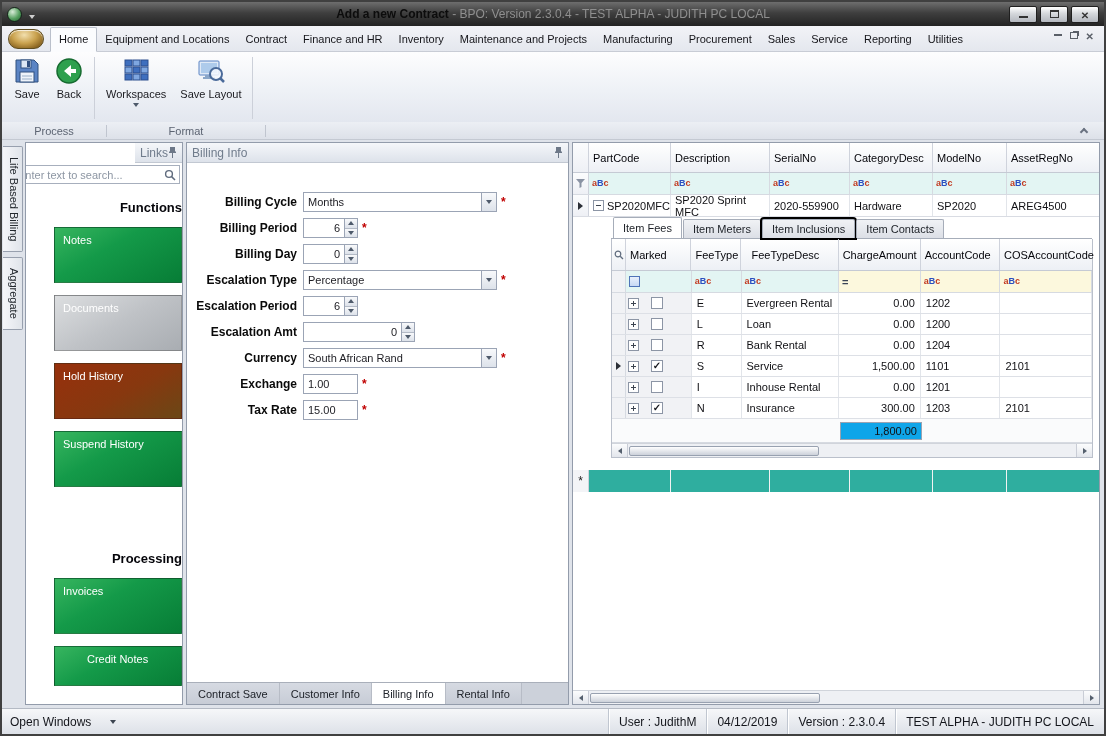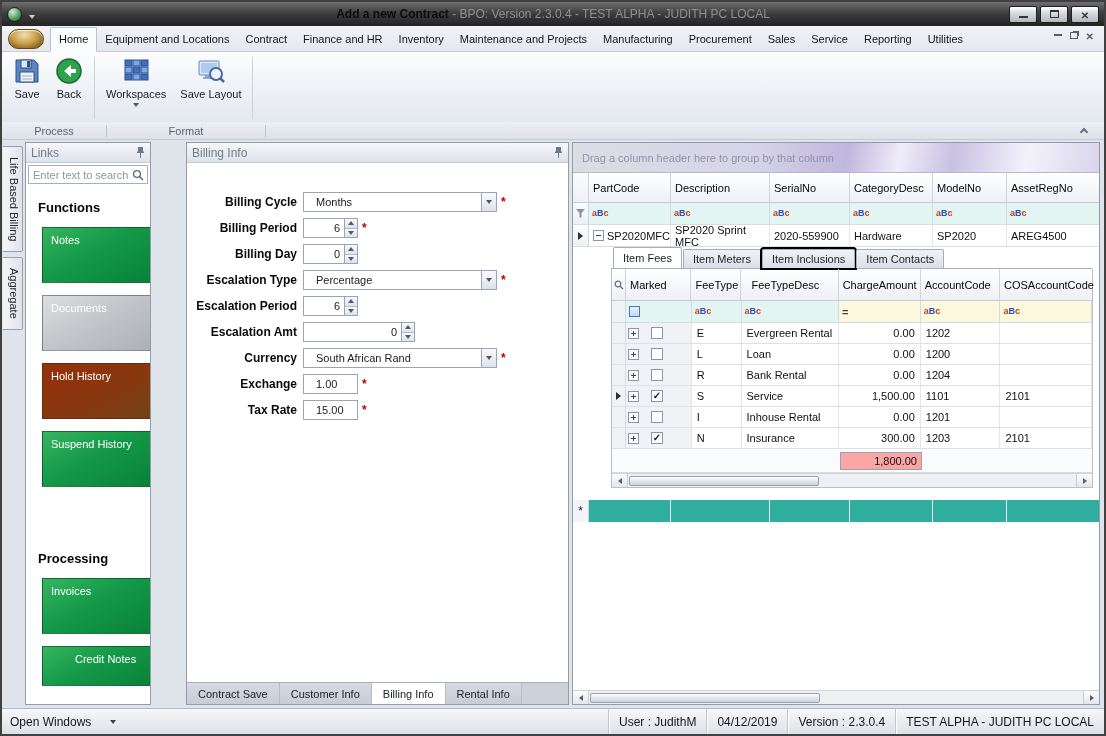--- a/index.html
+++ b/index.html
@@ -40,21 +40,21 @@
 .glabel.format{width:158px;}
 .gsep{width:1px;height:12px;background:#c0c5cf;}
 .collapse-btn{margin-left:auto;margin-right:12px;width:16px;height:14px;display:flex;align-items:center;justify-content:center;}
 .chev-up{width:6px;height:6px;border-left:2px solid #6a7280;border-top:2px solid #6a7280;transform:rotate(45deg);margin-top:3px;}
 
 
 .main{flex:1;position:relative;background:#dfe3ea;overflow:hidden;}
 .side-strip{position:absolute;left:1px;top:6px;width:20px;display:flex;flex-direction:column;gap:5px;}
 .side-tab{writing-mode:vertical-rl;font-size:11px;color:#23282e;background:linear-gradient(90deg,#f5f6f9,#e0e4ea);border:1px solid #98a0ae;border-left:none;padding:10px 2px;border-radius:0 2px 2px 0;}
 .panel{position:absolute;top:2px;bottom:3px;border:1px solid #939cab;background:#fff;display:flex;flex-direction:column;overflow:hidden;}
-.links-panel{left:23px;width:126px;}
+.links-panel{left:23px;width:158px;align-items:flex-end;}
 .billing-panel{left:184px;width:383px;}
 .grid-panel{left:570px;right:4px;}
 .panel-header{height:20px;flex:0 0 auto;background:linear-gradient(#f5f7fa,#dde2ea);border-bottom:1px solid #c2c8d2;display:flex;align-items:center;padding:0 5px;font-size:12px;color:#707c8c;}
 .pin-icon{margin-left:auto;display:flex;}
 
 
 .search-box{margin:2px;height:19px;flex:0 0 auto;border:1px solid #a7afbd;display:flex;align-items:center;background:#fff;}
 .search-box input{flex:1;min-width:0;border:0;outline:0;font-size:11px;padding:0 4px;color:#333;font-family:inherit;background:transparent;}
 .search-box input::placeholder{color:#8d96a3;}
 .mag{flex:0 0 auto;margin-right:3px;display:flex;}
@@ -64,21 +64,21 @@
 .lbtn.green{background:linear-gradient(150deg,#37b55f 0%,#149a49 40%,#077d36 100%);}
 .lbtn.gray{background:linear-gradient(150deg,#dcdee0 0%,#bfc2c6 50%,#a9adb2 100%);}
 .lbtn.brown{background:linear-gradient(150deg,#97300c 0%,#87380f 55%,#6b4716 100%);}
 .lbtn.short{height:40px;padding-left:32px;}
 
 
 .billing-body{flex:1;padding-top:26px;overflow:hidden;}
 .frow{height:26px;display:flex;align-items:center;padding-left:2px;}
 .flabel{width:108px;text-align:right;font-size:12px;font-weight:bold;color:#0a0a0a;margin-right:6px;flex:0 0 auto;}
 .ctl{height:20px;border:1px solid #9ba4b5;background:#fff;display:flex;align-items:stretch;font-size:11px;color:#1c1c22;}
-.ctl .txt{display:flex;align-items:center;padding:0 4px;flex:1;margin-left:8px;}
+.ctl .txt{display:flex;align-items:center;padding:0 4px;flex:1;}
 .sel{width:194px;}
 .dbtn{width:15px;border-left:1px solid #9ba4b5;background:linear-gradient(#f8f9fb,#dde2ea);display:flex;align-items:center;justify-content:center;}
 .arr-dn-sm{width:0;height:0;border-left:3px solid transparent;border-right:3px solid transparent;border-top:4px solid #4e5a6b;}
 .spin{width:55px;}
 .spin.wide{width:112px;}
 .spin .txt{justify-content:flex-end;}
 .spbtns{width:13px;border-left:1px solid #9ba4b5;display:flex;flex-direction:column;}
 .spbtns span{flex:1;background:linear-gradient(#f8f9fb,#dde2ea);display:flex;align-items:center;justify-content:center;}
 .spbtns span:first-child{border-bottom:1px solid #b3bac6;}
 .arr-up-xs{width:0;height:0;border-left:3px solid transparent;border-right:3px solid transparent;border-bottom:4px solid #4e5a6b;}
@@ -131,21 +131,21 @@
 .op{font-weight:bold;}
 .cbx-filter{width:11px;height:11px;border:1px solid #4f74b8;background:linear-gradient(#e8f0fc,#c7d9f4);display:inline-block;}
 .drow{height:21px;display:flex;border-bottom:1px solid #dde0e6;font-size:11px;color:#101014;}
 .dd{display:flex;align-items:center;padding:0 5px;border-right:1px solid #e2e5ea;background:#fff;}
 .drow .dc-ind{background:#f1f2f5;border-right:1px solid #d6dae1;}
 .drow .dc-marked{background:#f1f2f5;gap:12px;padding-left:2px;}
 .dd.dc-ca{justify-content:flex-end;}
 .rowptr{display:none;}
 .rowptr.checked{display:block;width:0;height:0;border-top:4px solid transparent;border-bottom:4px solid transparent;border-left:5px solid #2b2f36;}
 .dfooter{height:24px;display:flex;align-items:center;background:#fafbfc;border-bottom:1px solid #d6dae1;}
-.sumbox{margin-left:228px;width:82px;height:18px;border:1px solid #9aa3b2;background:#fca5a5;display:flex;align-items:center;justify-content:flex-end;padding:0 4px;font-size:11px;color:#101014;}
+.sumbox{margin-left:228px;width:82px;height:18px;border:1px solid #9aa3b2;background:#0ea5e9;display:flex;align-items:center;justify-content:flex-end;padding:0 4px;font-size:11px;color:#101014;}
 .hscroll{height:14px;display:flex;align-items:center;background:#eef0f4;border-top:1px solid #d0d4db;}
 .hsb{width:16px;height:13px;display:flex;align-items:center;justify-content:center;background:linear-gradient(#fbfcfd,#e3e6ec);border-right:1px solid #c9cdd6;flex:0 0 auto;}
 .hsb.right{margin-left:auto;border-right:none;border-left:1px solid #c9cdd6;}
 .hthumb{height:10px;background:linear-gradient(#fefefe,#ccd1da);border:1px solid #98a1b0;border-radius:2px;margin:0 1px;flex:0 0 auto;}
 .arr-l{width:0;height:0;border-top:3px solid transparent;border-bottom:3px solid transparent;border-right:4px solid #55606e;}
 .arr-r{width:0;height:0;border-top:3px solid transparent;border-bottom:3px solid transparent;border-left:4px solid #55606e;}
 .newrow{height:22px;display:flex;margin-top:12px;flex:0 0 auto;}
 .newrow .ind{font-size:12px;color:#222;background:#f3f4f7;}
 .ncell{background:#2fae9f;border-right:1px solid #f2f2f2;}
 .gfill{flex:1;background:#fff;}
@@ -423,23 +423,20 @@
       </div>
       <div class="billing-tabs">
         <span class="btab">Contract Save</span>
         <span class="btab">Customer Info</span>
         <span class="btab active">Billing Info</span>
         <span class="btab">Rental Info</span>
       </div>
     </div>
 
     <div class="panel grid-panel">
-      <div class="groupbar">
-        <span>Drag a column header here to group by that column</span>
-      </div>
 
       <div class="ghead">
         <div class="ind"></div>
         <div class="hcell gc0">PartCode</div>
         <div class="hcell gc1">Description</div>
         <div class="hcell gc2">SerialNo</div>
         <div class="hcell gc3">CategoryDesc</div>
         <div class="hcell gc4">ModelNo</div>
         <div class="hcell gc5">AssetRegNo</div>
       </div>

